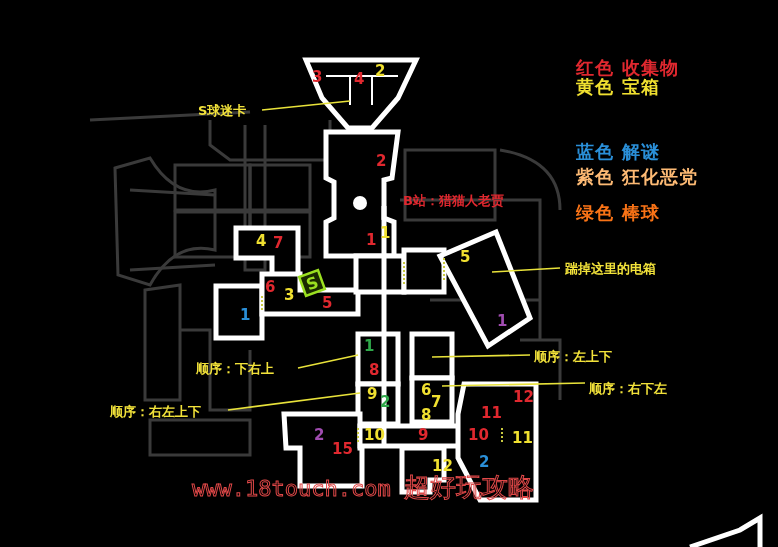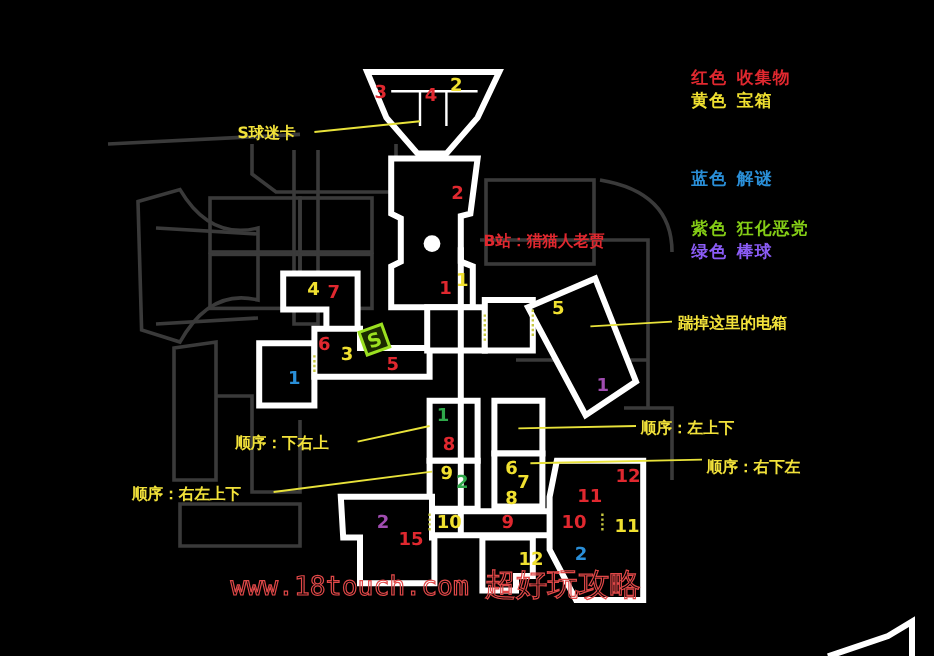--- a/index.html
+++ b/index.html
@@ -5,21 +5,21 @@
   html, body { margin: 0; padding: 0; background: #000; }
   body { width: 778px; height: 547px; overflow: hidden; position: relative; font-family: "DejaVu Sans", sans-serif; }
   #map { position: absolute; left: 0; top: 0; width: 778px; height: 547px; }
   .ghost { fill: none; stroke: #3a3a3a; stroke-width: 3; }
   .room { fill: #000; stroke: #fff; stroke-width: 5; stroke-linejoin: miter; }
   .inner { fill: none; stroke: #fff; stroke-width: 2; }
   .door { stroke: #c8c840; stroke-width: 2; stroke-dasharray: 2 2; }
   .num { font-family: "DejaVu Sans", sans-serif; font-size: 15px; font-weight: bold; }
   .lbl { font-family: "DejaVu Sans", sans-serif; font-size: 13px; font-weight: bold; fill: #f2e23a; }
   .leader { stroke: #e8e23a; stroke-width: 1.6; }
-  .legend-row { position: absolute; left: 576px; font-size: 14px; font-weight: bold; letter-spacing: 1px; white-space: nowrap; }
+  .legend-row { position: absolute; left: 576px; font-size: 18px; font-weight: bold; letter-spacing: 1px; white-space: nowrap; }
   .legend-row span { margin-right: 8px; }
   .watermark { position: absolute; left: 192px; top: 470px; font-family: "DejaVu Sans Mono", monospace; font-size: 22px; color: transparent; -webkit-text-stroke: 1px #e04848; white-space: nowrap; text-align: right; }
   .watermark .cn { font-family: "DejaVu Sans", sans-serif; font-size: 26px; }
 </style>
 </head>
 <body>
 
 <svg id="map" viewBox="0 0 778 547" xmlns="http://www.w3.org/2000/svg">
 
   <g>
@@ -134,24 +134,24 @@
 <div>
   <div class="legend-row" style="top:56px;color:#e0282f">
     <span>红色</span><span>收集物</span>
   </div>
   <div class="legend-row" style="top:75px;color:#f0e030">
     <span>黄色</span><span>宝箱</span>
   </div>
   <div class="legend-row" style="top:140px;color:#2a8fd8">
     <span>蓝色</span><span>解谜</span>
   </div>
-  <div class="legend-row" style="top:182px;color:#84cc16">
+  <div class="legend-row" style="top:165px;color:#fdba74">
     <span>紫色</span><span>狂化恶党</span>
   </div>
-  <div class="legend-row" style="top:201px;color:#8b5cf6">
+  <div class="legend-row" style="top:201px;color:#f97316">
     <span>绿色</span><span>棒球</span>
   </div>
 </div>
 
 <div class="watermark">
   <span>www.18touch.com</span>
   <span class="cn">超好玩攻略</span>
 </div>
 
 </body></html>

